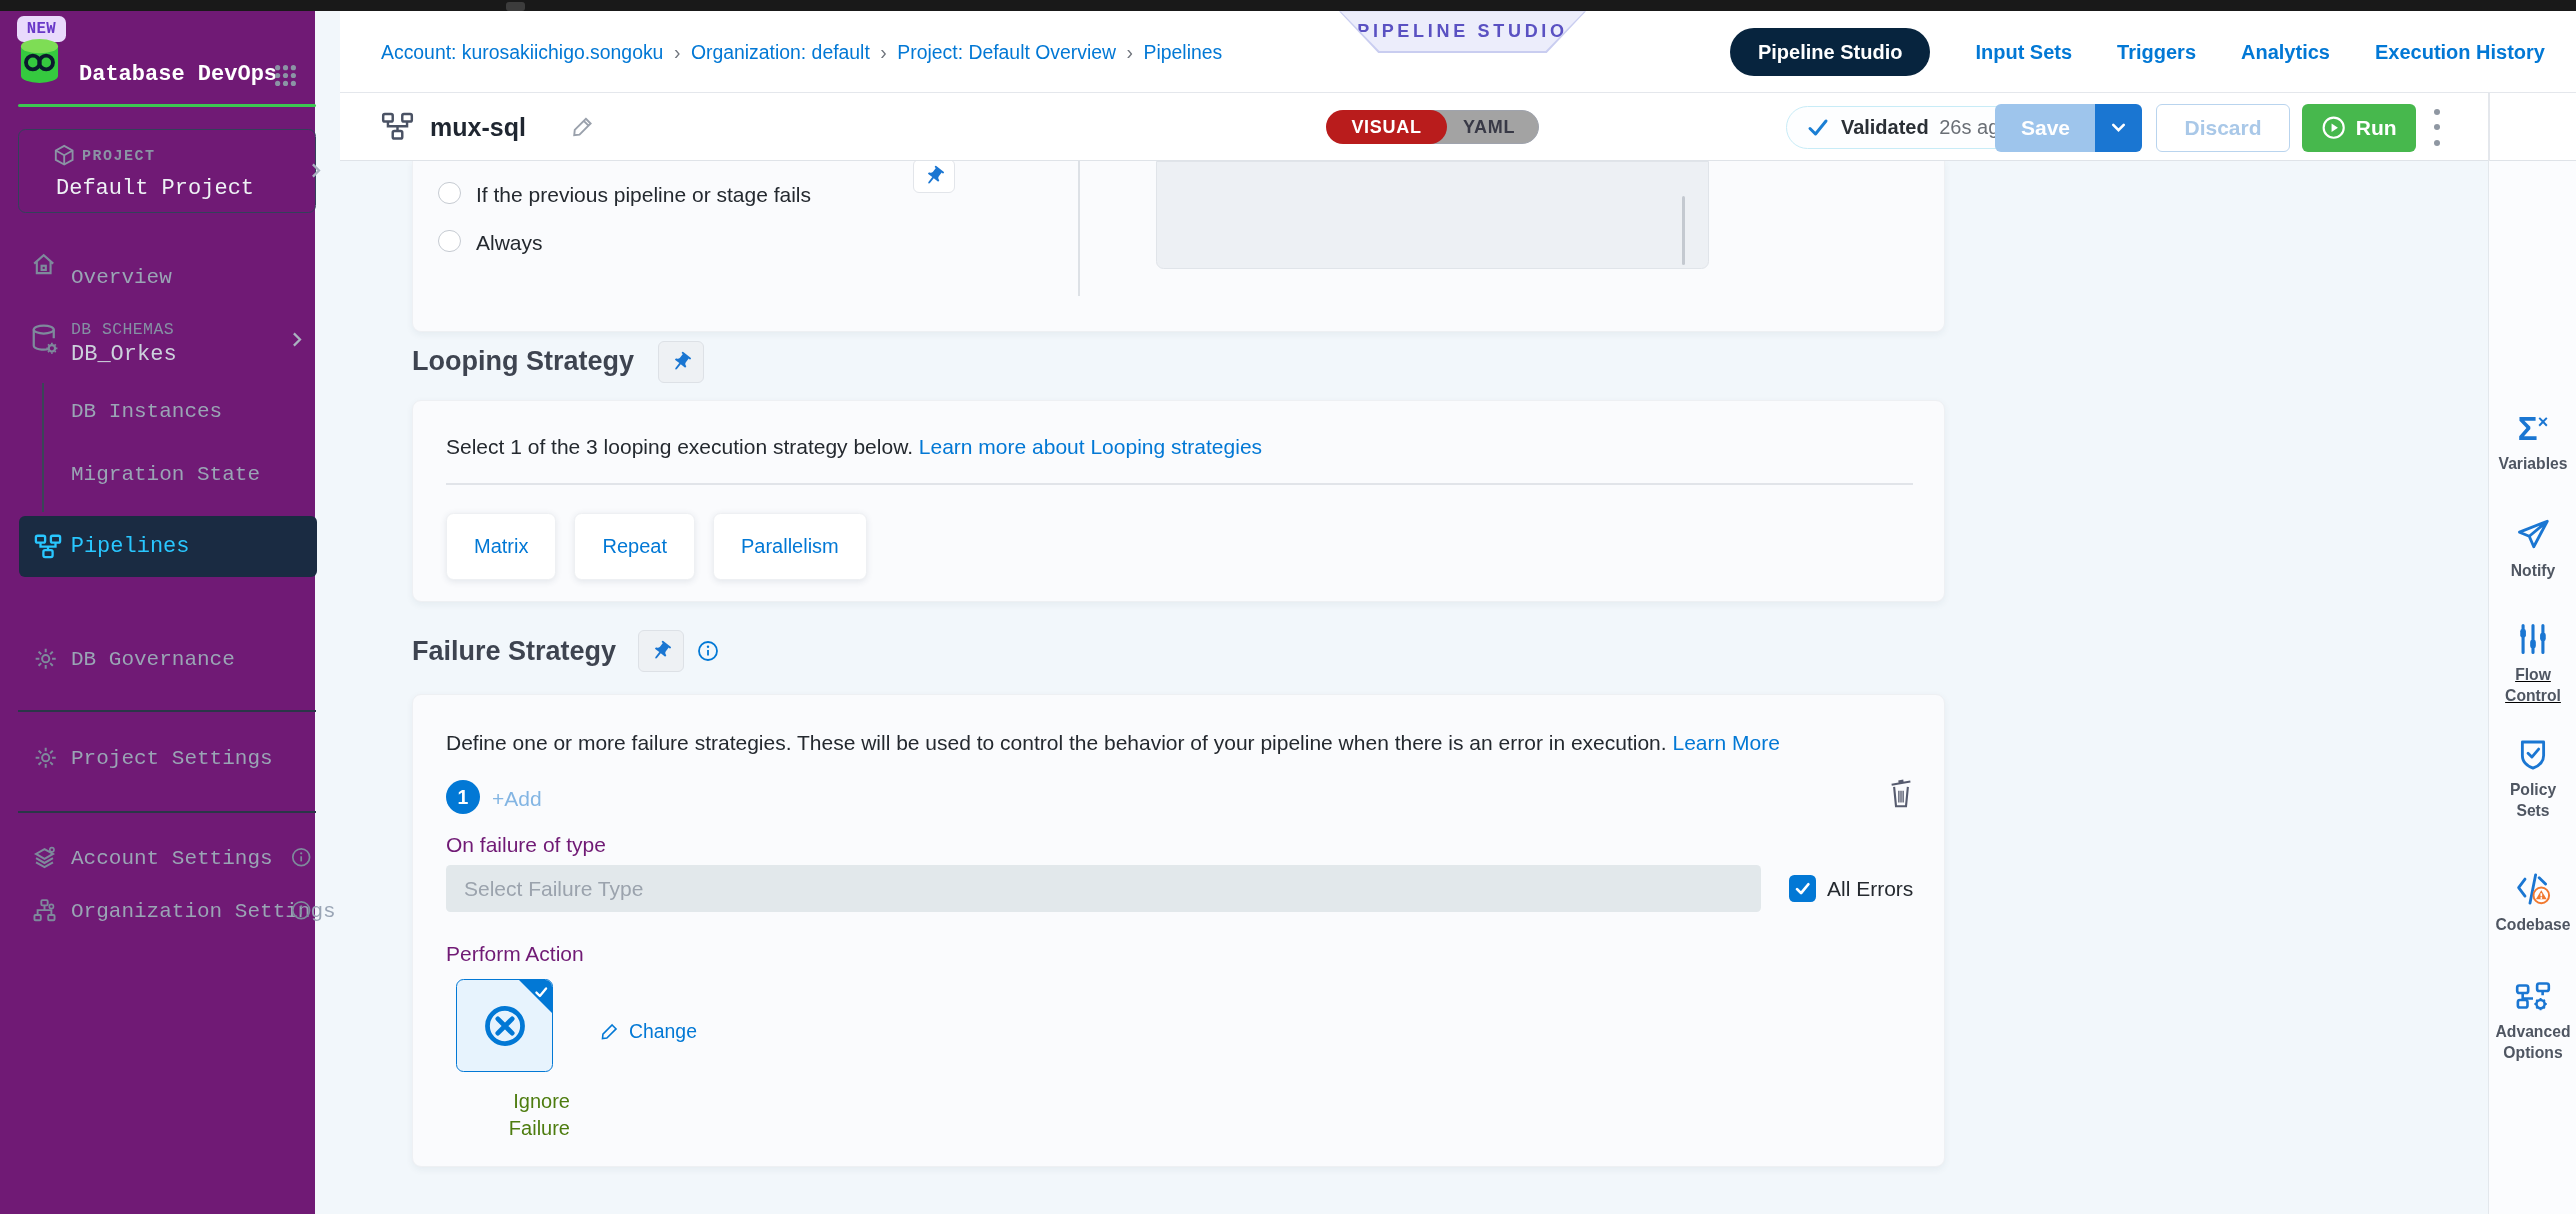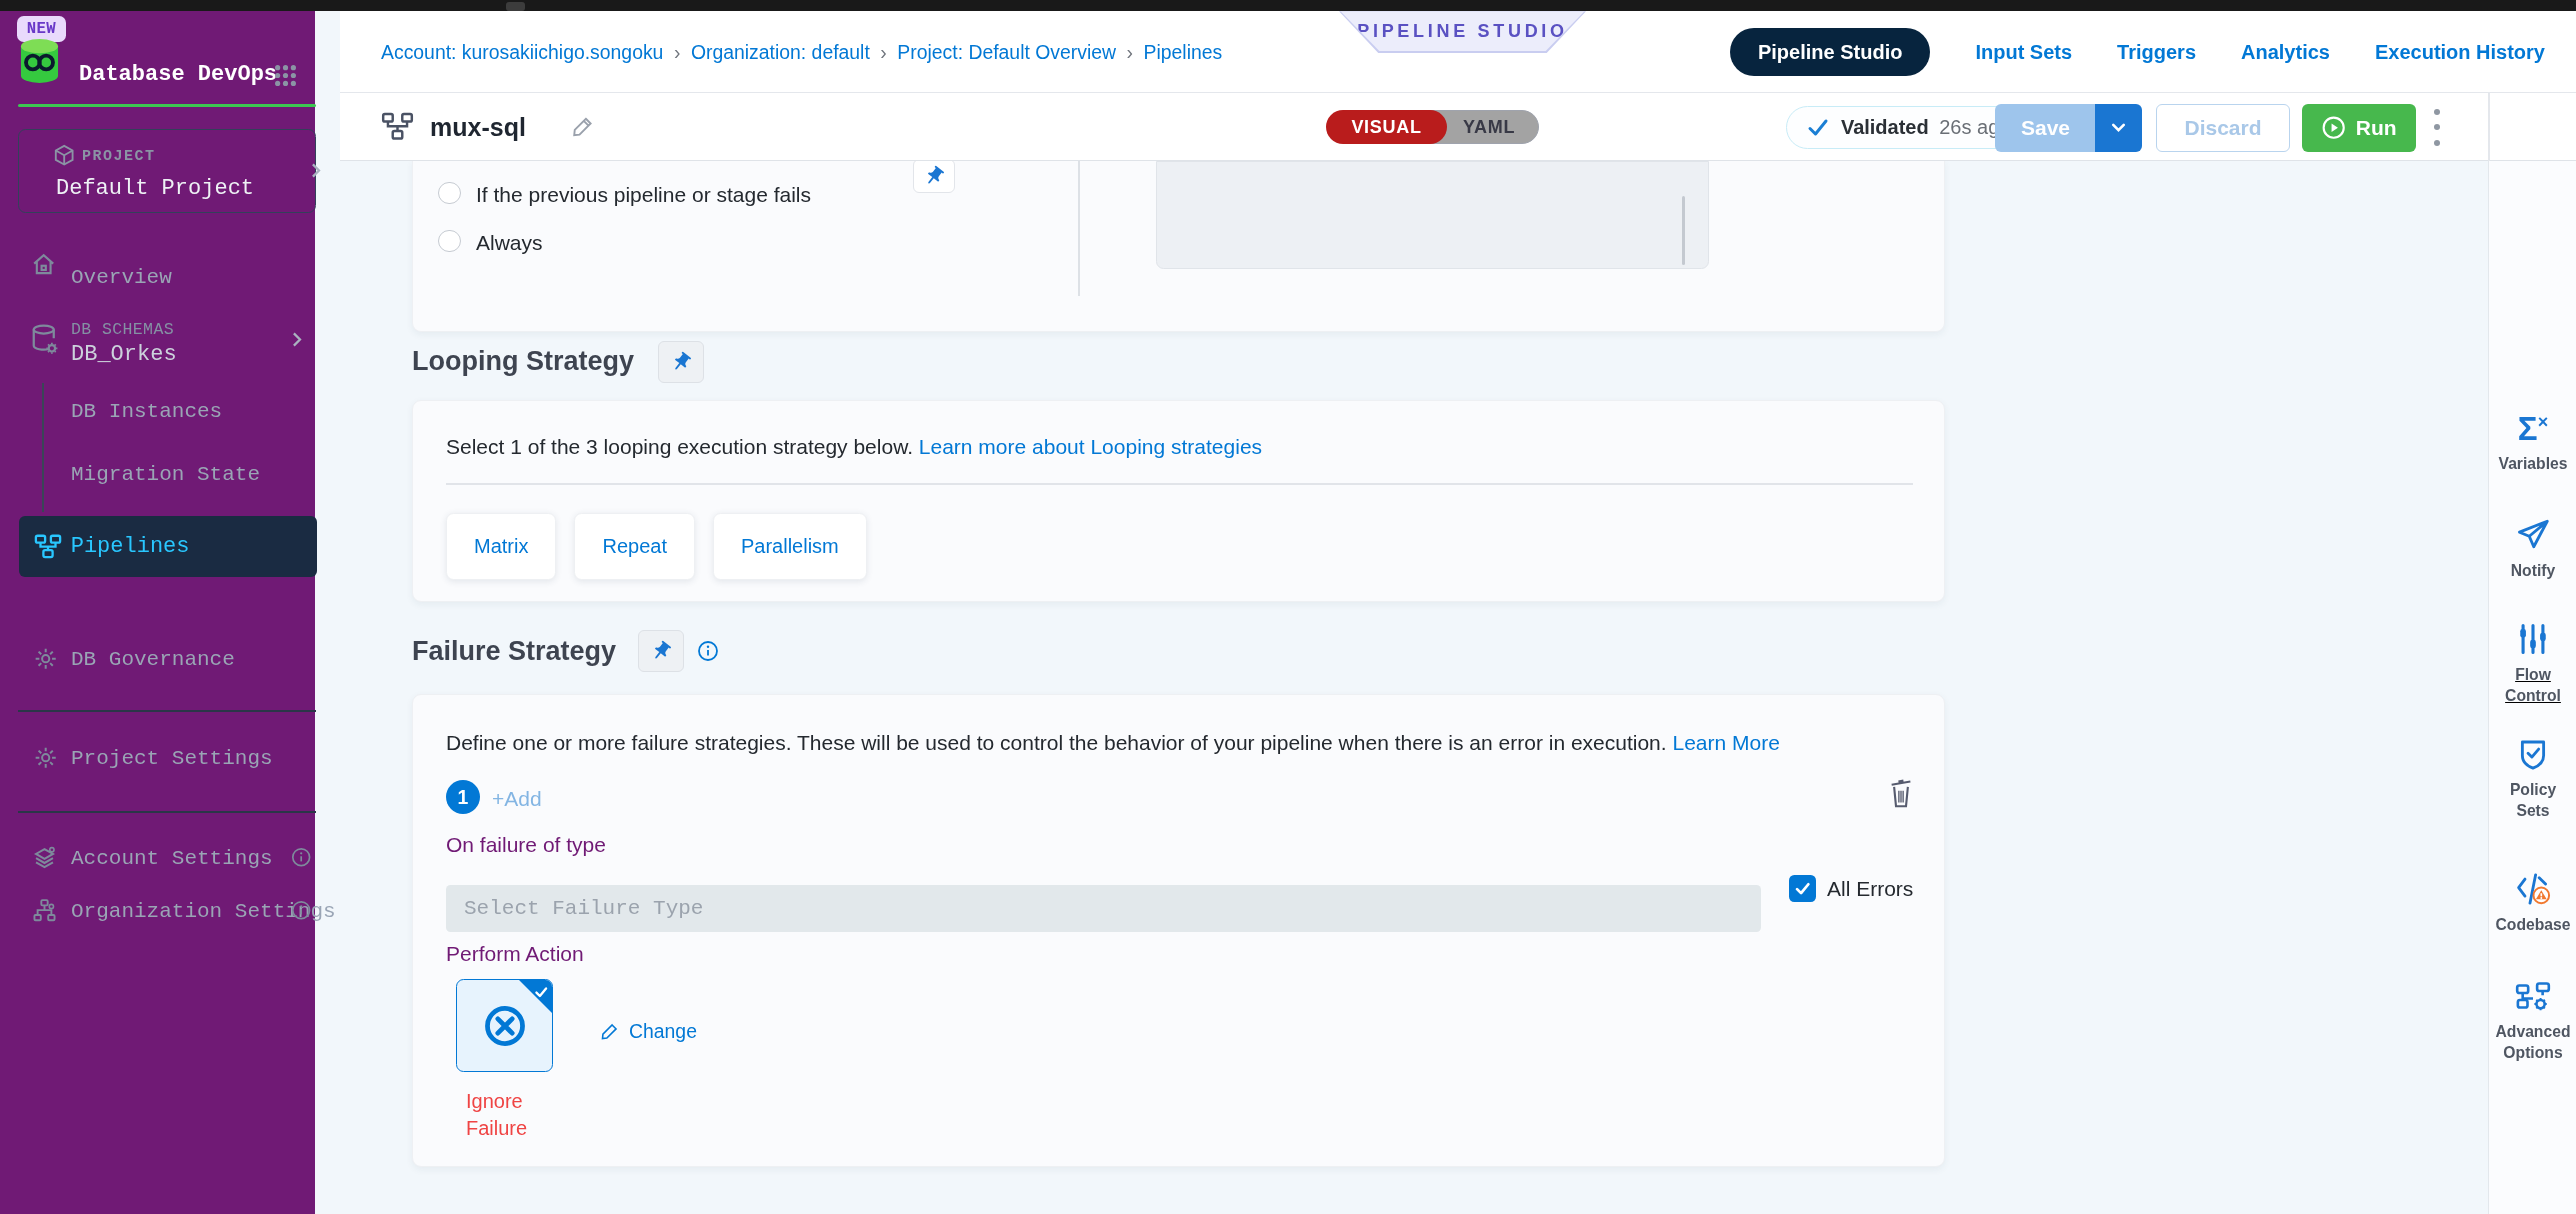--- a/index.html
+++ b/index.html
@@ -91,32 +91,32 @@
     box-shadow:0 1.5px 6px rgba(40,60,90,0.10); color:#0278d5; font-size:20px;
     display:flex; align-items:center; justify-content:center; padding:0 27px; }
   #card-fail { top:533px; height:473px; }
   .fail-text { position:absolute; left:33px; top:36px; font-size:21px; color:#24292f; white-space:nowrap; }
   .num-badge { position:absolute; left:33px; top:85px; width:34px; height:34px; background:#0278d5; border-radius:50%;
     color:#fff; font-size:19.4px; font-weight:bold; display:flex; align-items:center; justify-content:center; }
   .add-link { position:absolute; left:79px; top:92px; color:#83b5e3; font-size:21px; }
   .trash { position:absolute; left:1473px; top:81px; width:30px; height:33px; }
   .fieldlabel { position:absolute; left:33px; color:#701a75; font-size:21px; white-space:nowrap; }
   .sel-input { position:absolute; left:33px; top:170px; width:1315px; height:47px; background:#e2e8eb; border:none;
-    border-radius:4.5px; font-size:21px; color:#585f68; padding:0 18px; font-family:Liberation Mono, monospace;margin-top:20px; }
+    border-radius:4.5px; font-size:21px; color:#585f68; padding:0 18px; font-family:Liberation Sans, sans-serif; }
   .sel-input::placeholder { color:#9ba3ad; }
   .checkbox { position:absolute; left:1376px; top:180px; width:27px; height:27px; background:#0278d5; border-radius:5.2px;
     display:flex; align-items:center; justify-content:center; }
   .cb-label { position:absolute; left:1414px; top:182px; color:#24292f; font-size:21px; white-space:nowrap; }
   .action-tile { position:absolute; left:43px; top:284px; width:97px; height:93px; background:#e7f3fd;
     border:1.5px solid #0278d5; border-radius:7.5px; overflow:hidden; }
   .fold { position:absolute; right:-1.5px; top:-1.5px; width:0; height:0;
     border-top:36px solid #0278d5; border-left:36px solid transparent; }
   .fold-check { position:absolute; right:2.2px; top:3.7px; }
   .tile-icon { position:absolute; left:50%; top:50%; transform:translate(-50%,-50%); }
-  .tile-label { position:absolute; left:53px; width:97px; text-align:left; color:#ef4444; font-size:20px; }
+  .tile-label { position:absolute; left:60px; width:97px; text-align:right; color:#4d7c0f; font-size:20px; }
   .change-link { position:absolute; left:186px; top:325px; display:flex; align-items:center; gap:9px;
     color:#0278d5; font-size:19.4px; }
 
   
   #rail { left:2488px; top:161px; width:88px; height:1054px; background:#fbfcfe; border-left:1.5px solid #e3e7ec; z-index:10; }
   .rail-item { position:absolute; left:0; width:88px; display:flex; flex-direction:column; align-items:center; gap:7.5px; }
   .rail-label { color:#4f5662; font-size:15.7px; font-weight:bold; text-align:center; line-height:21px; }
   .sigma { color:#1a76d2; font-size:33px; font-weight:bold; line-height:33px; }
   .sigma sup { font-size:18px; font-weight:bold; }
 </style>

